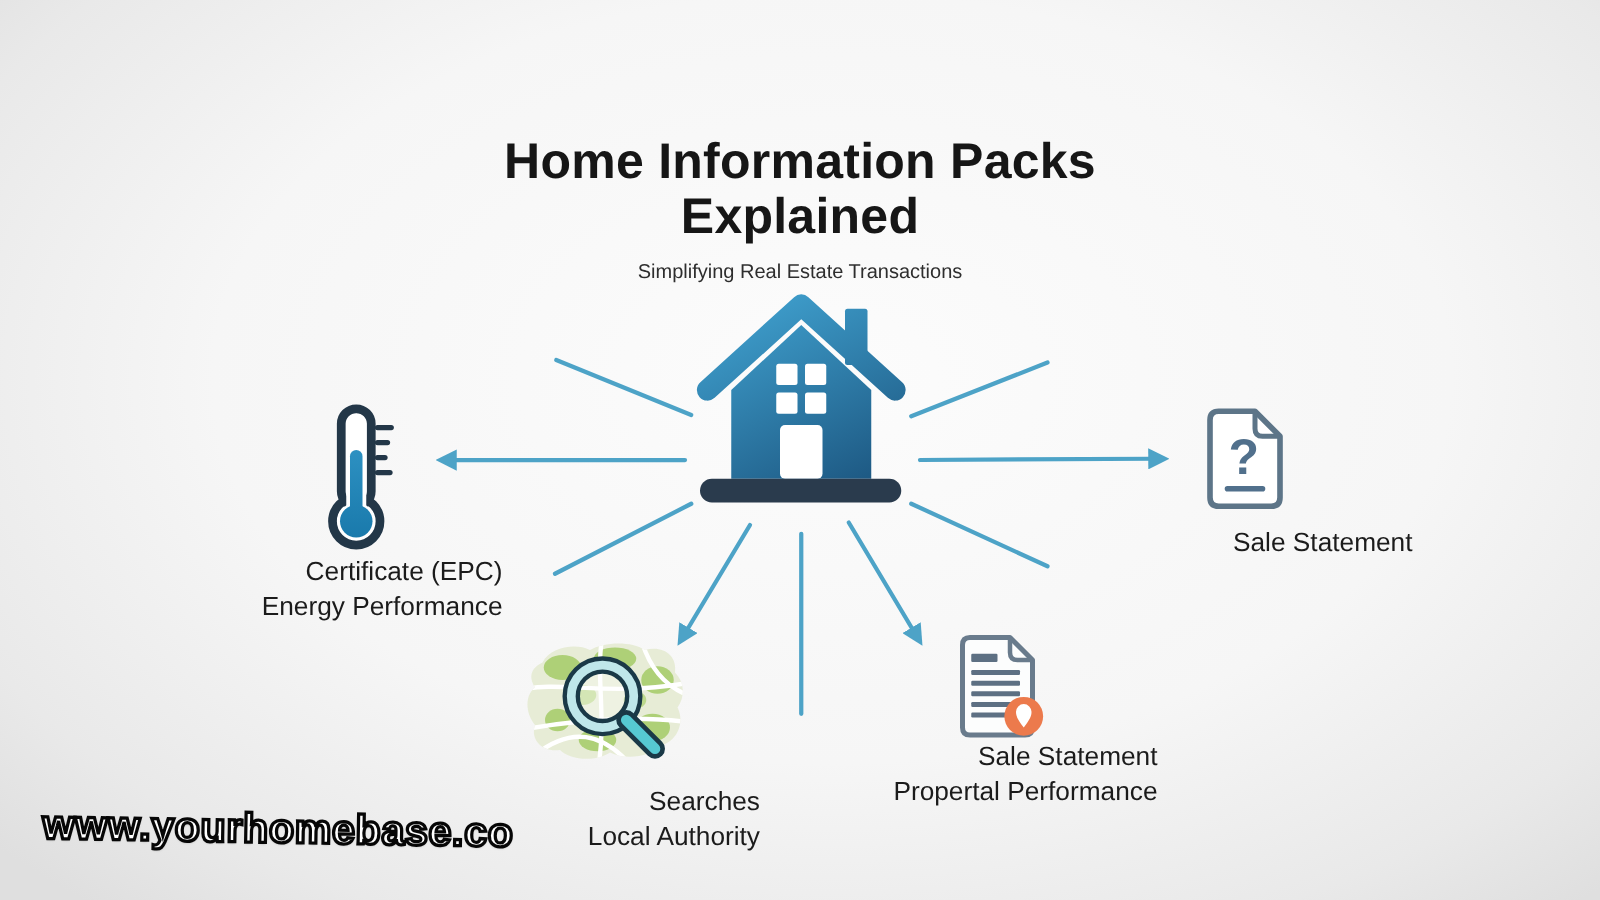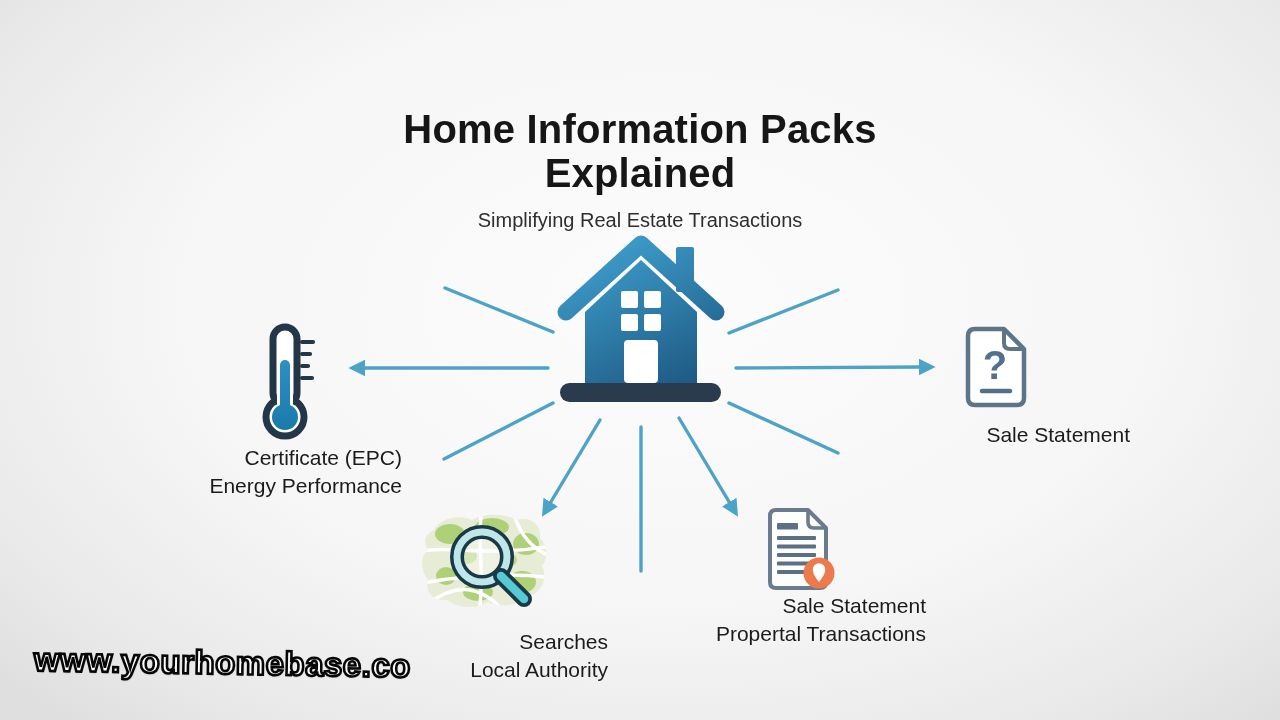--- a/index.html
+++ b/index.html
@@ -4,21 +4,21 @@
 <style>
   html,body{margin:0;padding:0;}
   #stage{
     position:relative;width:1280px;height:720px;overflow:hidden;
     background:radial-gradient(ellipse 900px 560px at 52% 42%, #fcfcfc 0%, #f6f6f6 55%, #e9e9e9 85%, #dfdfdf 100%);
     font-family:"Liberation Sans", sans-serif;
   }
   .abs{position:absolute;}
   #title-wrap{left:0;top:60px;width:1280px;text-align:center;margin-top:47px;}
   #title{font-size:40px;font-weight:bold;color:#161616;line-height:44px;margin:0;letter-spacing:.2px;}
-  #subtitle{margin-top:14px;font-size:20px;color:#2e2e2e;}
+  #subtitle{margin-top:14px;font-size:16px;color:#2e2e2e;}
   .node-label{
     text-align:right;color:#1b1b1b;font-size:21px;line-height:27.5px;font-weight:500;
   }
   #label-epc{left:142px;top:444px;width:260px;}
   #label-sale-statement{left:880px;top:421px;width:250px;}
   #label-local-authority{left:368px;top:628px;width:240px;}
   #label-piq{left:666px;top:592px;width:260px;line-height:28px;}
   #diagram-svg{left:0;top:0;}
   #watermark{
     left:34px;top:644px;font-size:33px;font-weight:bold;color:#ffffff;
@@ -159,18 +159,18 @@
     <span style="display:block">Sale Statement</span>
   </div>
 
   <div class="abs node-label" id="label-local-authority">
     <span style="display:block">Searches</span>
     <span style="display:block">Local Authority</span>
   </div>
 
   <div class="abs node-label" id="label-piq">
     <span style="display:block">Sale Statement</span>
-    <span style="display:block">Propertal Transactions</span>
+    <span style="display:block">Propertal Performance</span>
   </div>
 
   <div class="abs" id="watermark">www.yourhomebase.co</div>
 
 </div>
 
 </body></html>

